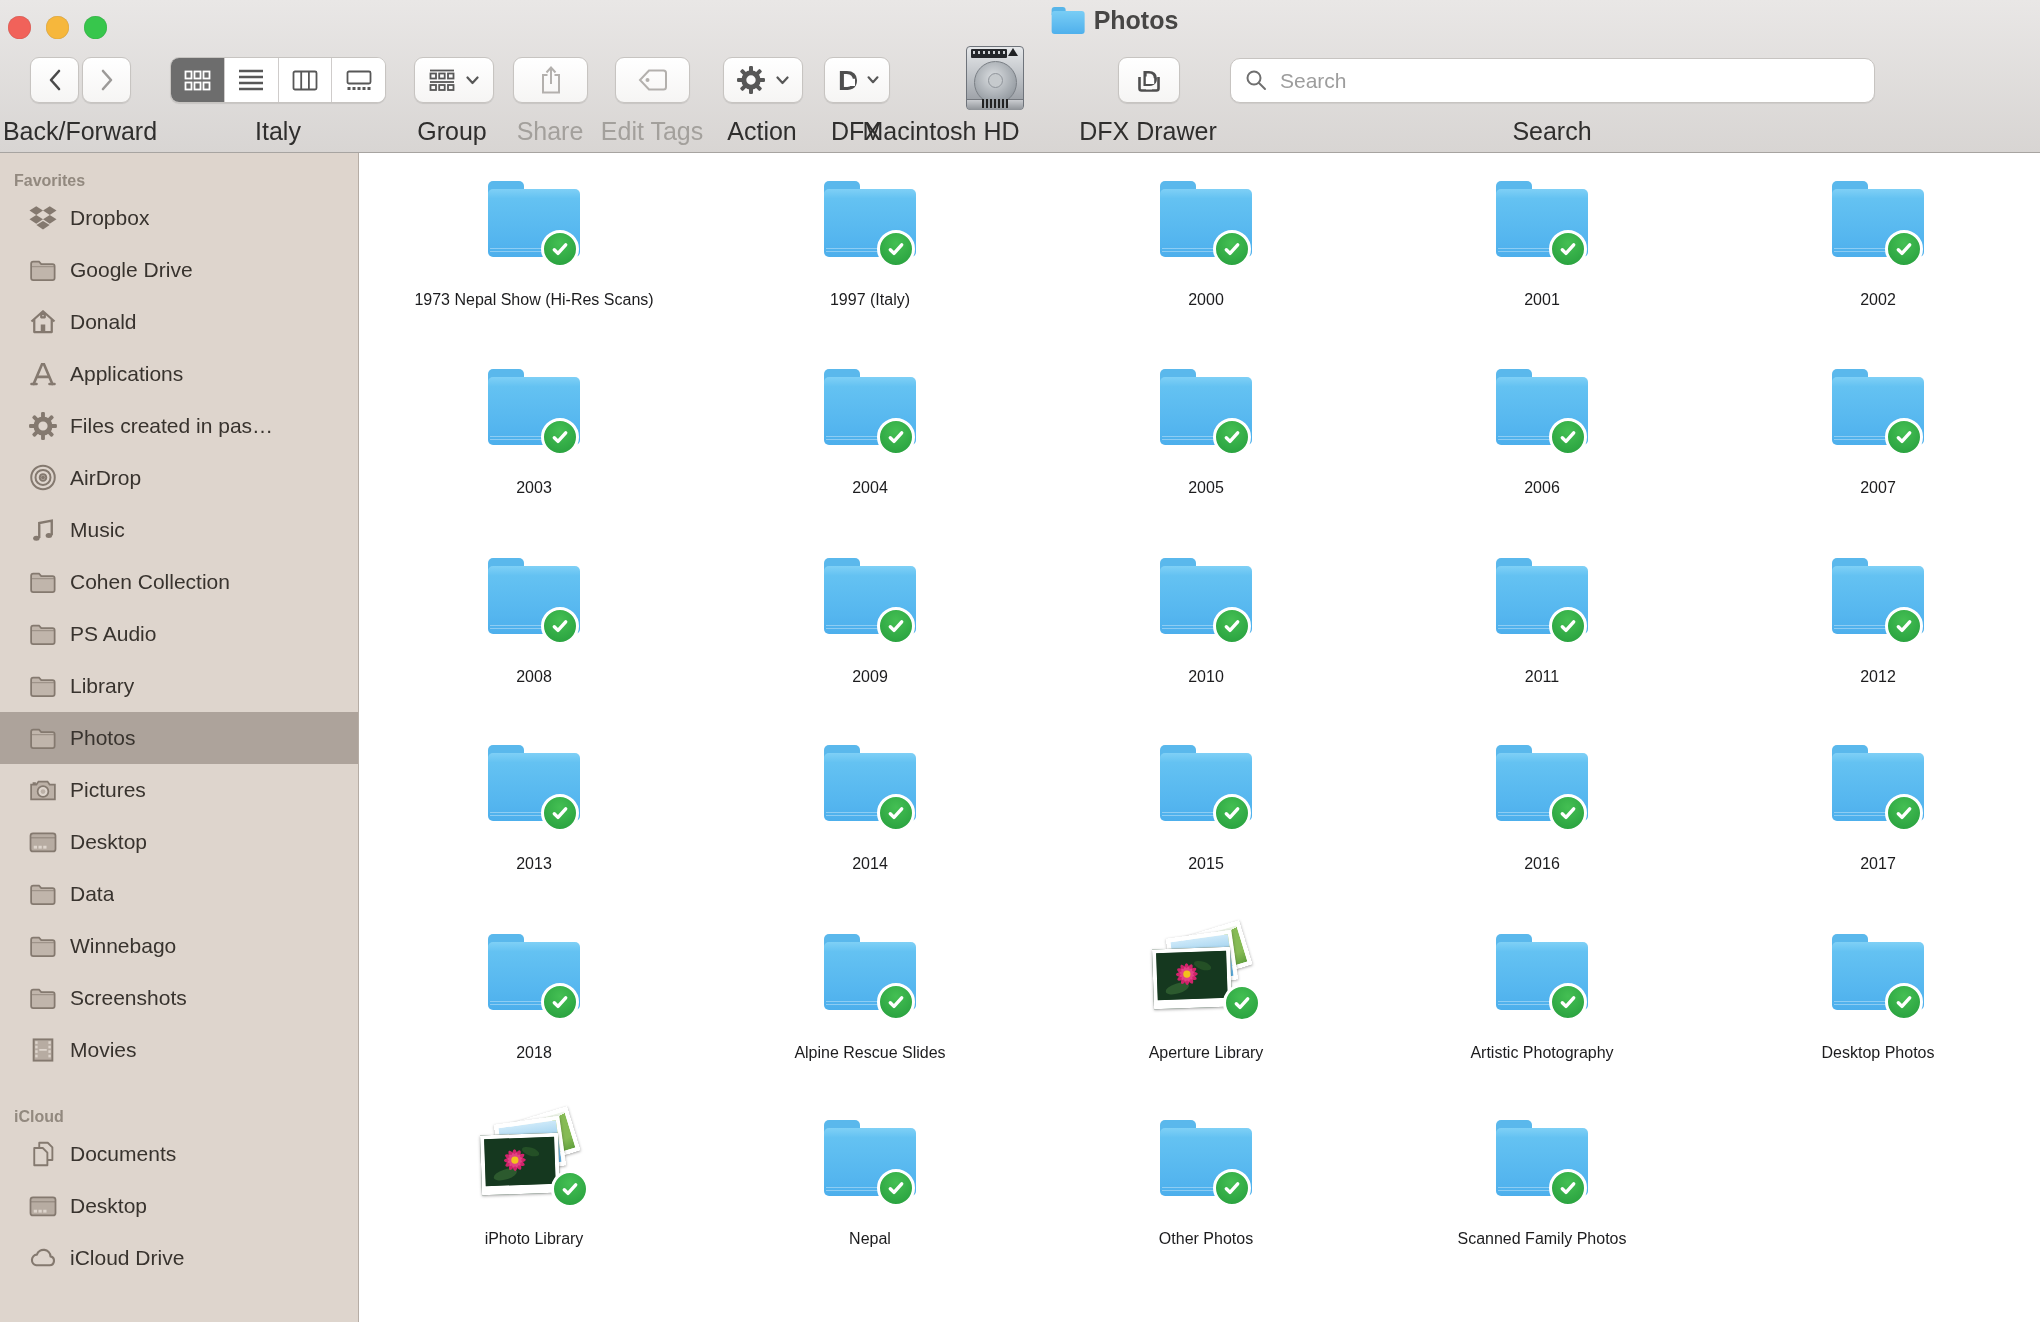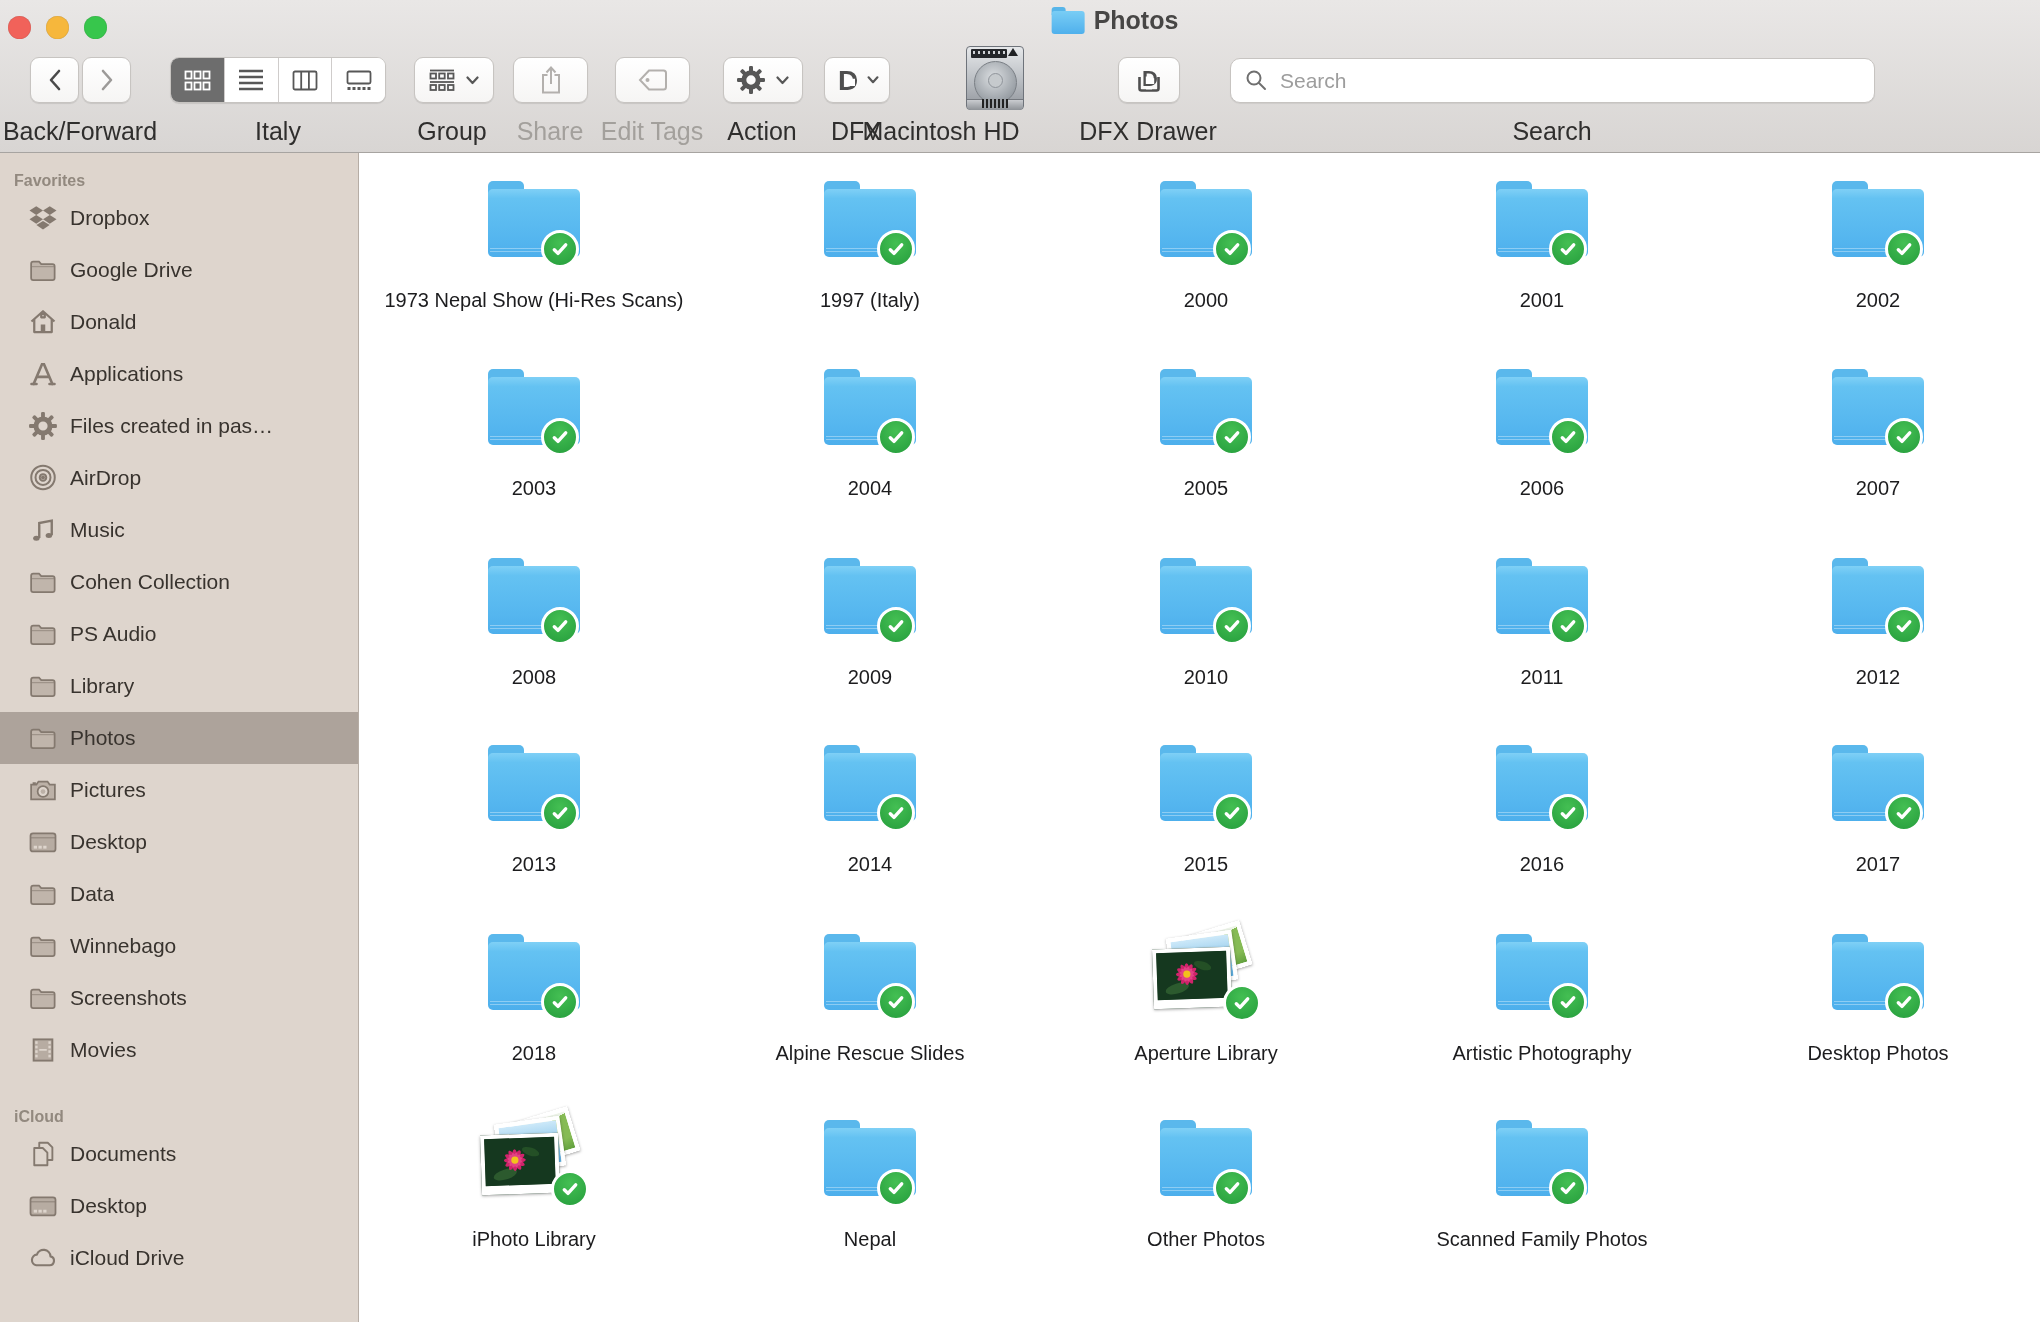--- a/index.html
+++ b/index.html
@@ -78,21 +78,21 @@
     font-size:21px;color:#38332e;cursor:default;white-space:nowrap;overflow:hidden;}
   .side-item.selected{background:#ada39b;}
   .side-icon{width:31px;height:31px;flex:none;display:flex;align-items:center;justify-content:center;}
   .side-icon svg{display:block;}
   .side-label{overflow:hidden;text-overflow:ellipsis;}
 
   
   .content{position:absolute;left:358px;top:152px;right:0;bottom:0;background:#fff;z-index:1;}
   .cell{position:absolute;width:336px;display:flex;flex-direction:column;align-items:center;cursor:default;}
   .icon-wrap{height:124px;width:336px;display:flex;align-items:center;justify-content:center;}
-  .cell-label{margin-top:2px;font-size:20px;line-height:34px;color:#1c1c1e;text-align:center;max-width:300px;}
+  .cell-label{margin-top:2px;font-size:16px;line-height:34px;color:#1c1c1e;text-align:center;max-width:300px;}
 
   .folder{position:relative;width:92px;height:76px;}
   .folder .ftab{position:absolute;left:0;top:0;width:36px;height:15px;border-radius:5px 5px 0 0;background:#5ab8ec;}
   .folder .fbody{position:absolute;left:0;top:8px;width:92px;height:68px;border-radius:5px;
     background:linear-gradient(180deg,#7fd0f6 0%,#64c2f2 14%,#55b6ef 72%,#4dafec 100%);}
   .folder .fbody::after{content:"";position:absolute;left:2px;right:2px;bottom:3px;height:6px;
     background:repeating-linear-gradient(180deg,rgba(255,255,255,.35) 0 1px,transparent 1px 3px);}
 
   .badge{position:absolute;width:38px;height:38px;border-radius:50%;box-sizing:border-box;
     background:radial-gradient(circle at 50% 32%,#44bf53,#259d3c);border:3px solid #fff;

